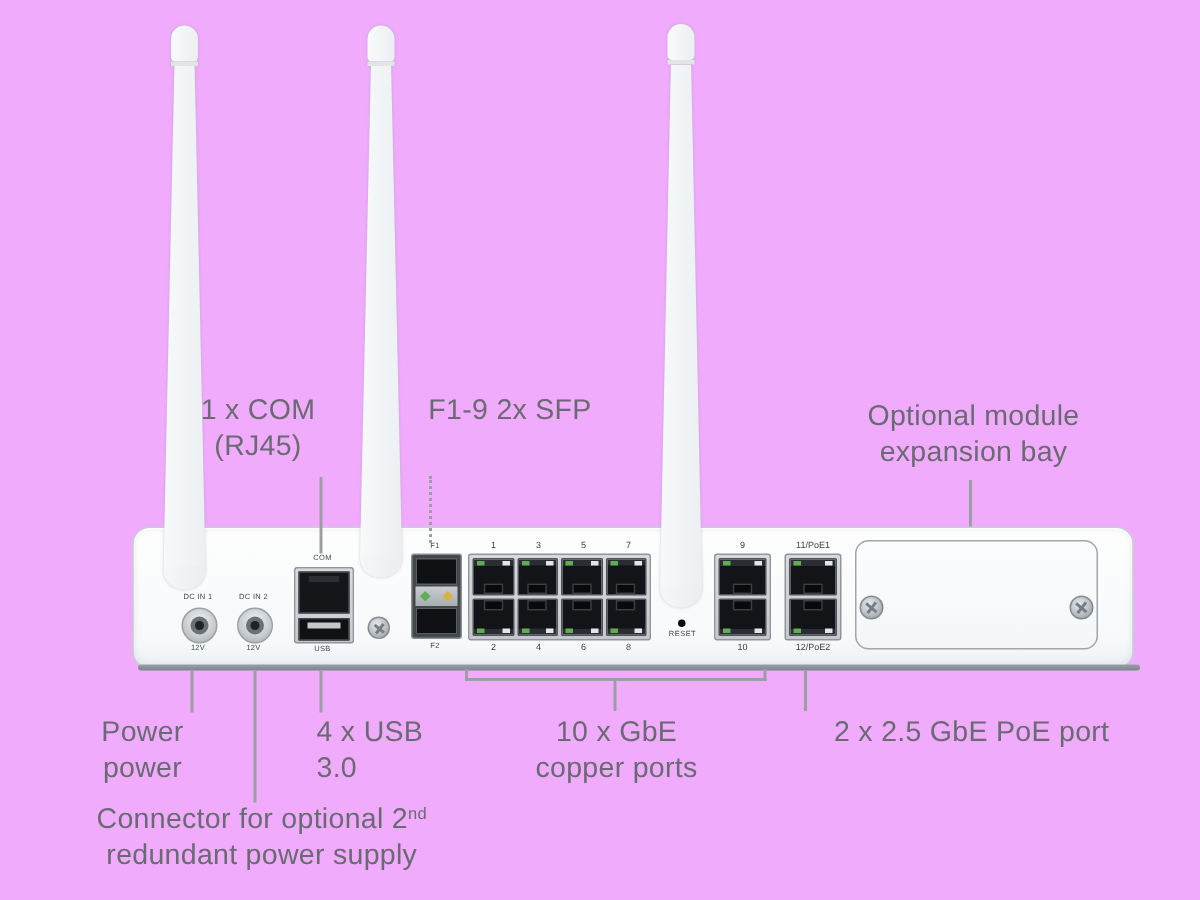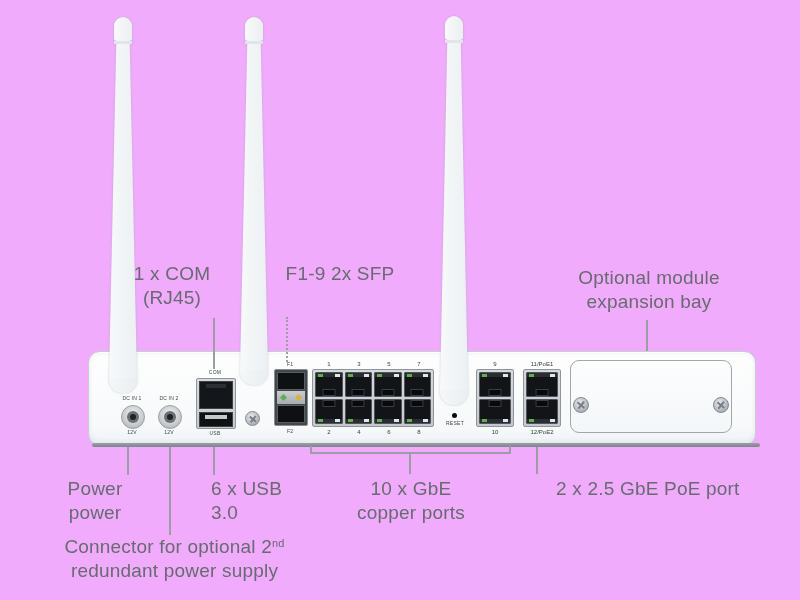--- a/index.html
+++ b/index.html
@@ -246,21 +246,21 @@
   </div>
   <div class="callout" style="left:558px;top:266px;width:182px;">
     <span>Optional module</span>
     <span>expansion bay</span>
   </div>
   <div class="callout" style="left:35px;top:477px;width:120px;">
     <span>Power</span>
     <span>power</span>
   </div>
   <div class="callout left-al" style="left:211px;top:477px;width:110px;">
-    <span>6 x USB</span>
+    <span>4 x USB</span>
     <span>3.0</span>
   </div>
   <div class="callout" style="left:331px;top:477px;width:160px;">
     <span>10 x GbE</span>
     <span>copper ports</span>
   </div>
   <div class="callout left-al" style="left:536px;top:477px;width:240px;margin-left:20px;">
     <span>2 x 2.5 GbE PoE port</span>
   </div>
   <div class="callout" style="left:22px;top:535px;width:305px;">

